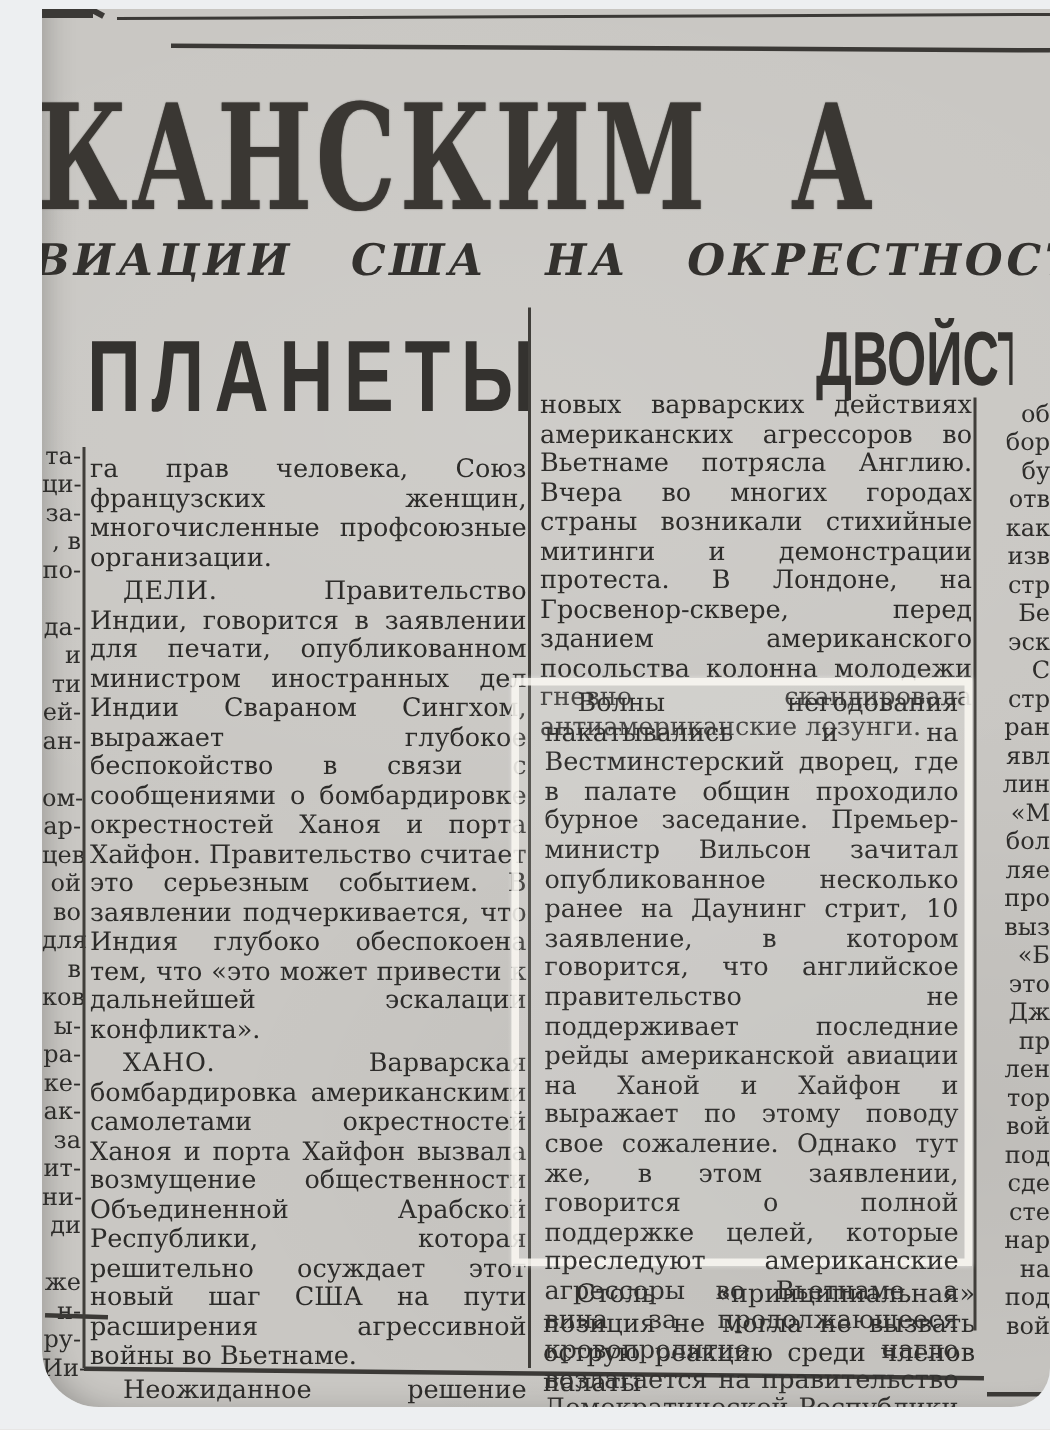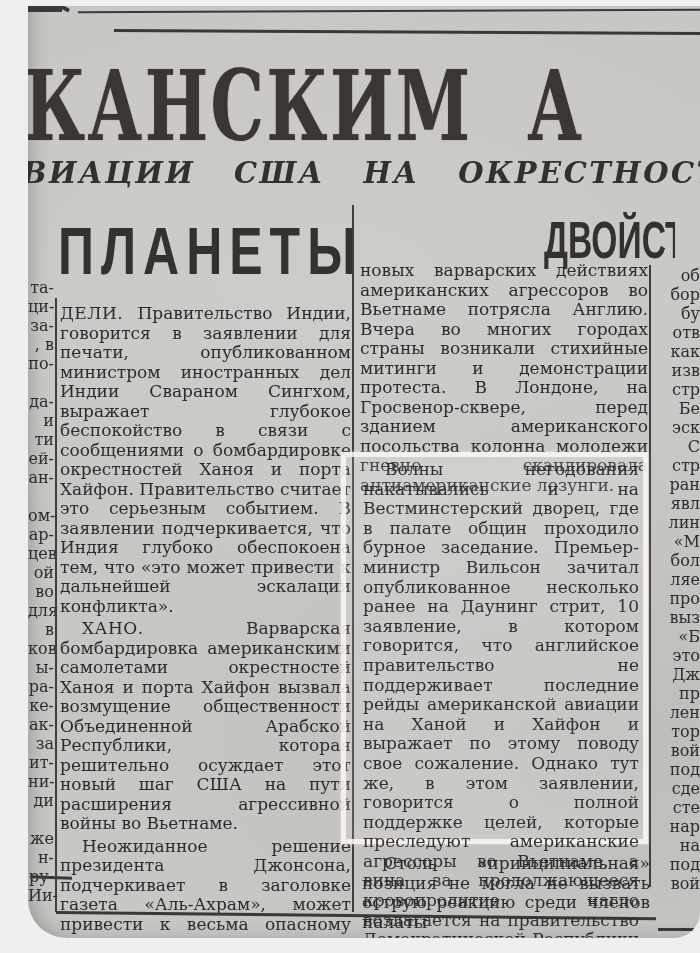--- a/index.html
+++ b/index.html
@@ -43,21 +43,21 @@
   }
   .subheadline{
     position:absolute;left:-6px;top:150px;width:706px;
     font-family:"DejaVu Serif", serif;font-style:italic;font-weight:700;
     font-size:29px;letter-spacing:2.5px;word-spacing:26px;white-space:nowrap;overflow:hidden;
     color:#33312e;
   }
   
   .sliver{position:absolute;font-size:16px;line-height:19px;color:#2e2d2b;}
   .sliver .frag{height:19px;white-space:pre;}
-  .sliver-left{left:0;top:272px;width:26px;text-align:right;}
+  .sliver-left{left:0;top:288px;width:26px;text-align:right;}
   .sliver-right{left:630px;top:260px;width:42px;text-align:right;}
   
   .planet-heading{
     position:absolute;left:30px;top:206px;margin:0;
     font-family:"Liberation Sans", sans-serif;font-weight:700;font-size:50px;
     letter-spacing:7px;white-space:nowrap;color:#34322f;
     transform:scaleY(1.35);transform-origin:left top;
   }
   .col-left{
     position:absolute;left:32px;top:298px;width:291px;
@@ -144,20 +144,21 @@
         <div class="frag">&nbsp;</div>
         <div class="frag">же</div>
         <div class="frag">н-</div>
         <div class="frag">ру-</div>
         <div class="frag">Ии-</div>
       </div>
     <div class="vrule vrule-1"></div>
 
     <h2 class="planet-heading">ПЛАНЕТЫ</h2>
     <section class="col-left">
+        <div class="para">га прав человека, Союз французских женщин, многочисленные профсоюзные организации.</div>
         <div class="para"><span class="lead">ДЕЛИ. </span>Правительство Индии, говорится в заявлении для печати, опубликованном министром иностранных дел Индии Свараном Сингхом, выражает глубокое беспокойство в связи с сообщениями о бомбардировке окрестностей Ханоя и порта Хайфон. Правительство считает это серьезным событием. В заявлении подчеркивается, что Индия глубоко обеспокоена тем, что «это может привести к дальнейшей эскалации конфликта».</div>
         <div class="para"><span class="lead">ХАНО. </span>Варварская бомбардировка американскими самолетами окрестностей Ханоя и порта Хайфон вызвала возмущение общественности Объединенной Арабской Республики, которая решительно осуждает этот новый шаг США на пути расширения агрессивной войны во Вьетнаме.</div>
         <div class="para">Неожиданное решение президента Джонсона, подчеркивает в заголовке газета «Аль-Ахрам», может привести к весьма опасному международному кризису. Газеты отмечают, что это решение было принято под давлением американской военщины.</div>
       </section>
 
     <div class="vrule vrule-2"></div>
 
     <h2 class="dvoist-heading">ДВОЙСТВЕ</h2>
     <div class="para-rest">новых варварских действиях американских агрессоров во Вьетнаме потрясла Англию. Вчера во многих городах страны возникали стихийные митинги и демонстрации протеста. В Лондоне, на Гросвенор-сквере, перед зданием американского посольства колонна молодежи гневно скандировала антиамериканские лозунги.</div>
 

